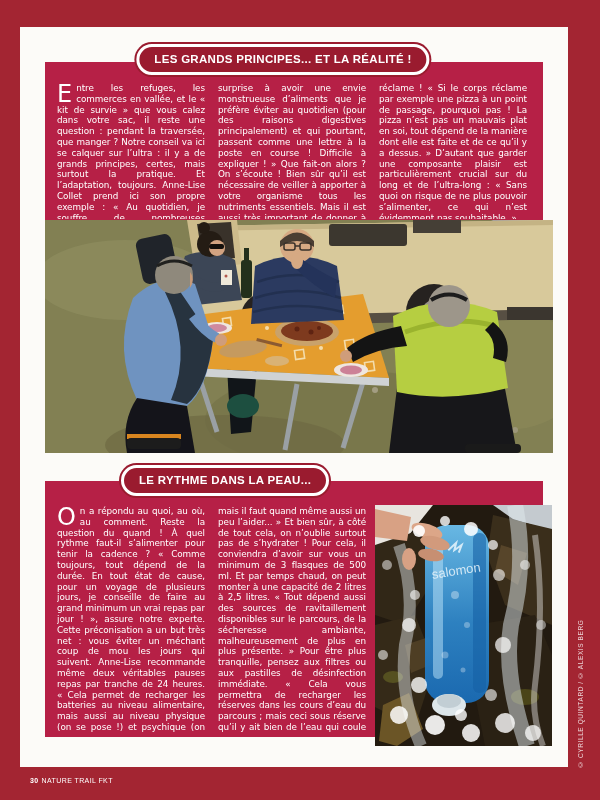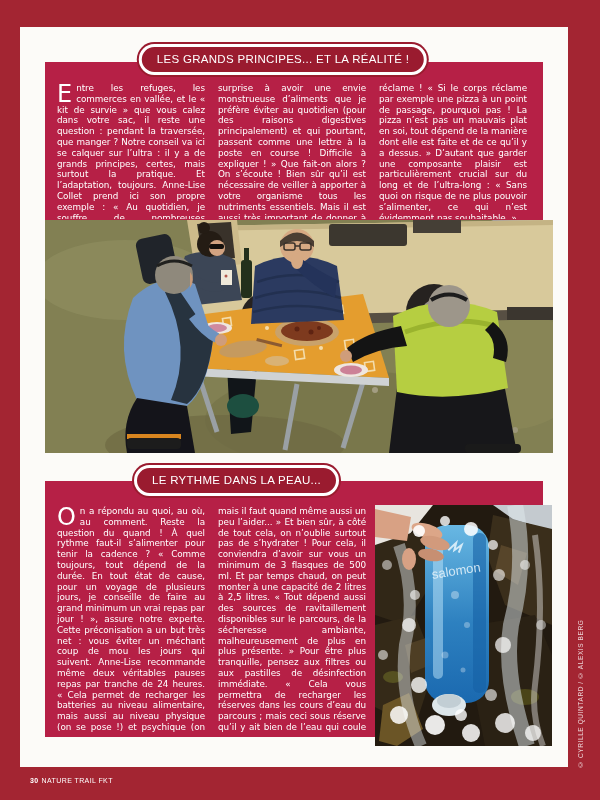--- a/index.html
+++ b/index.html
@@ -20,25 +20,25 @@
   #red2 .col{height:226px;}
   .bodytext{
     font-size:8.8px;line-height:10.8px;color:#fff;
     text-align:justify;letter-spacing:-0.05px;
   }
   .dropcap{float:left;font-size:24px;line-height:20px;padding:1px 4px 0 0;font-weight:400;}
   .pill{
     position:absolute;z-index:6;background:#9A1B2F;color:#fff;
     border:3px solid #fff;box-shadow:0 0 0 2px #9A1B2F;
     border-radius:17px;padding:6px 15px 7px 15px;white-space:nowrap;
-    font-family:"Liberation Sans",sans-serif;font-weight:400;
+    font-family:"Liberation Sans",sans-serif;font-weight:700;
     font-size:11.5px;letter-spacing:0.3px;
   }
   #pill1{left:283px;top:44px;transform:translateX(-50%);}
-  #pill2{left:134px;top:465px;text-align:right;}
+  #pill2{left:121px;top:465px;text-align:right;}
   .photo{position:absolute;overflow:hidden;}
   #photo1{left:45px;top:220px;width:508px;height:233px;z-index:4;}
   #photo2{left:375px;top:505px;width:177px;height:241px;z-index:5;}
   #footer{
     position:absolute;left:30px;top:777px;color:#fff;z-index:7;
     font-family:"Liberation Sans",sans-serif;font-size:7px;letter-spacing:0.4px;
   }
   #footer .pgnum{font-weight:700;margin-right:3px;}
   #credit{
     position:absolute;left:577px;top:612px;height:156px;width:14px;z-index:7;

